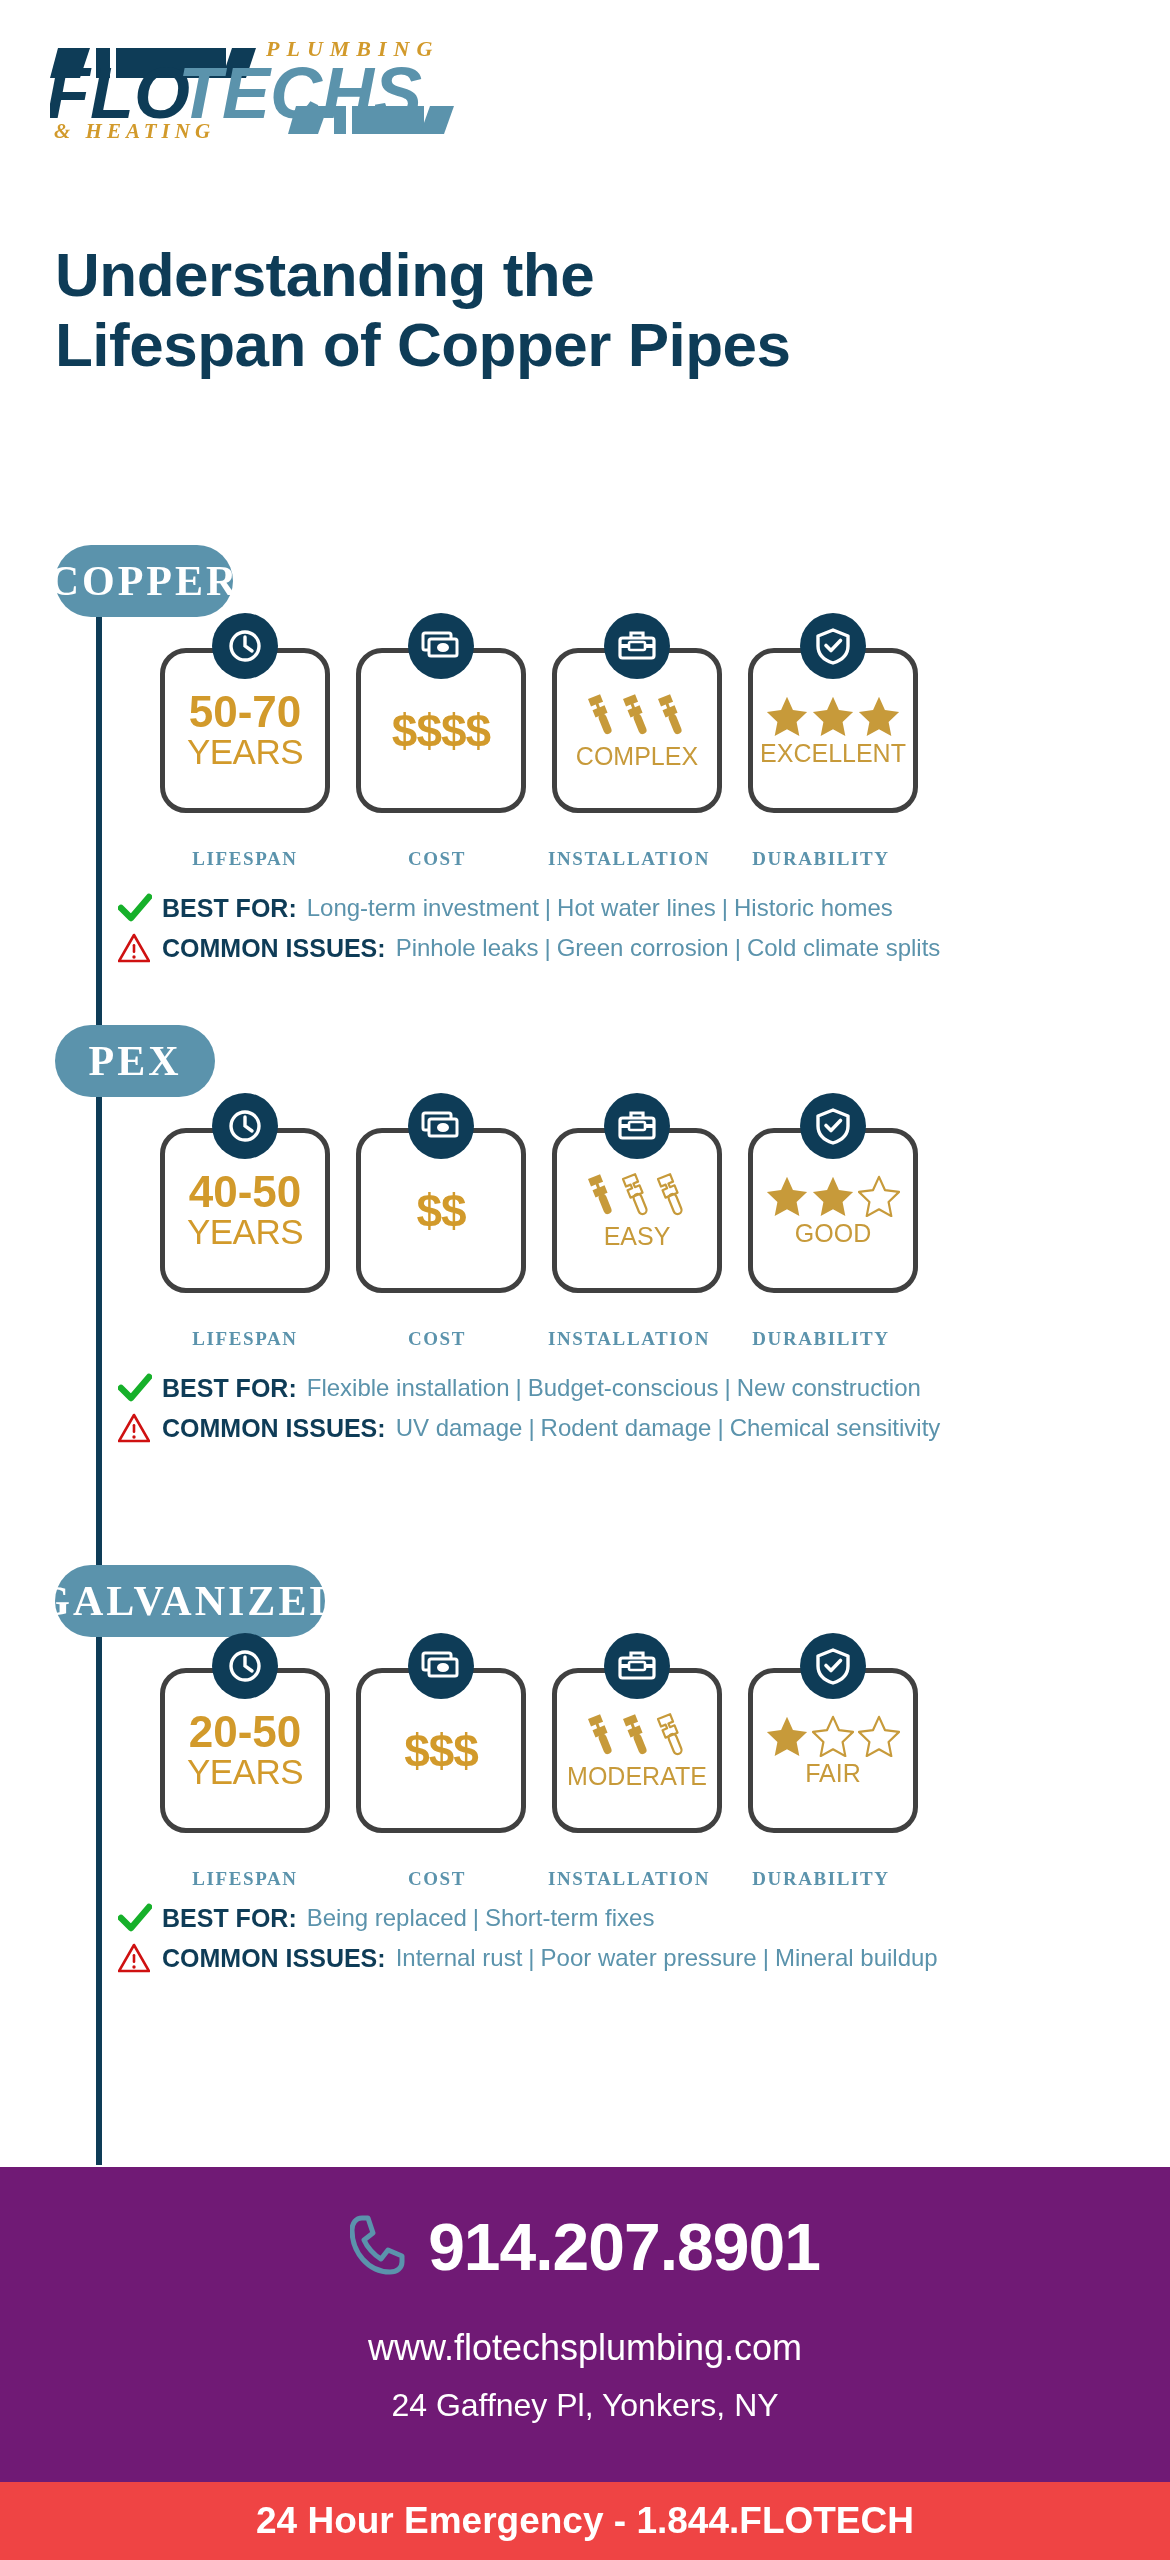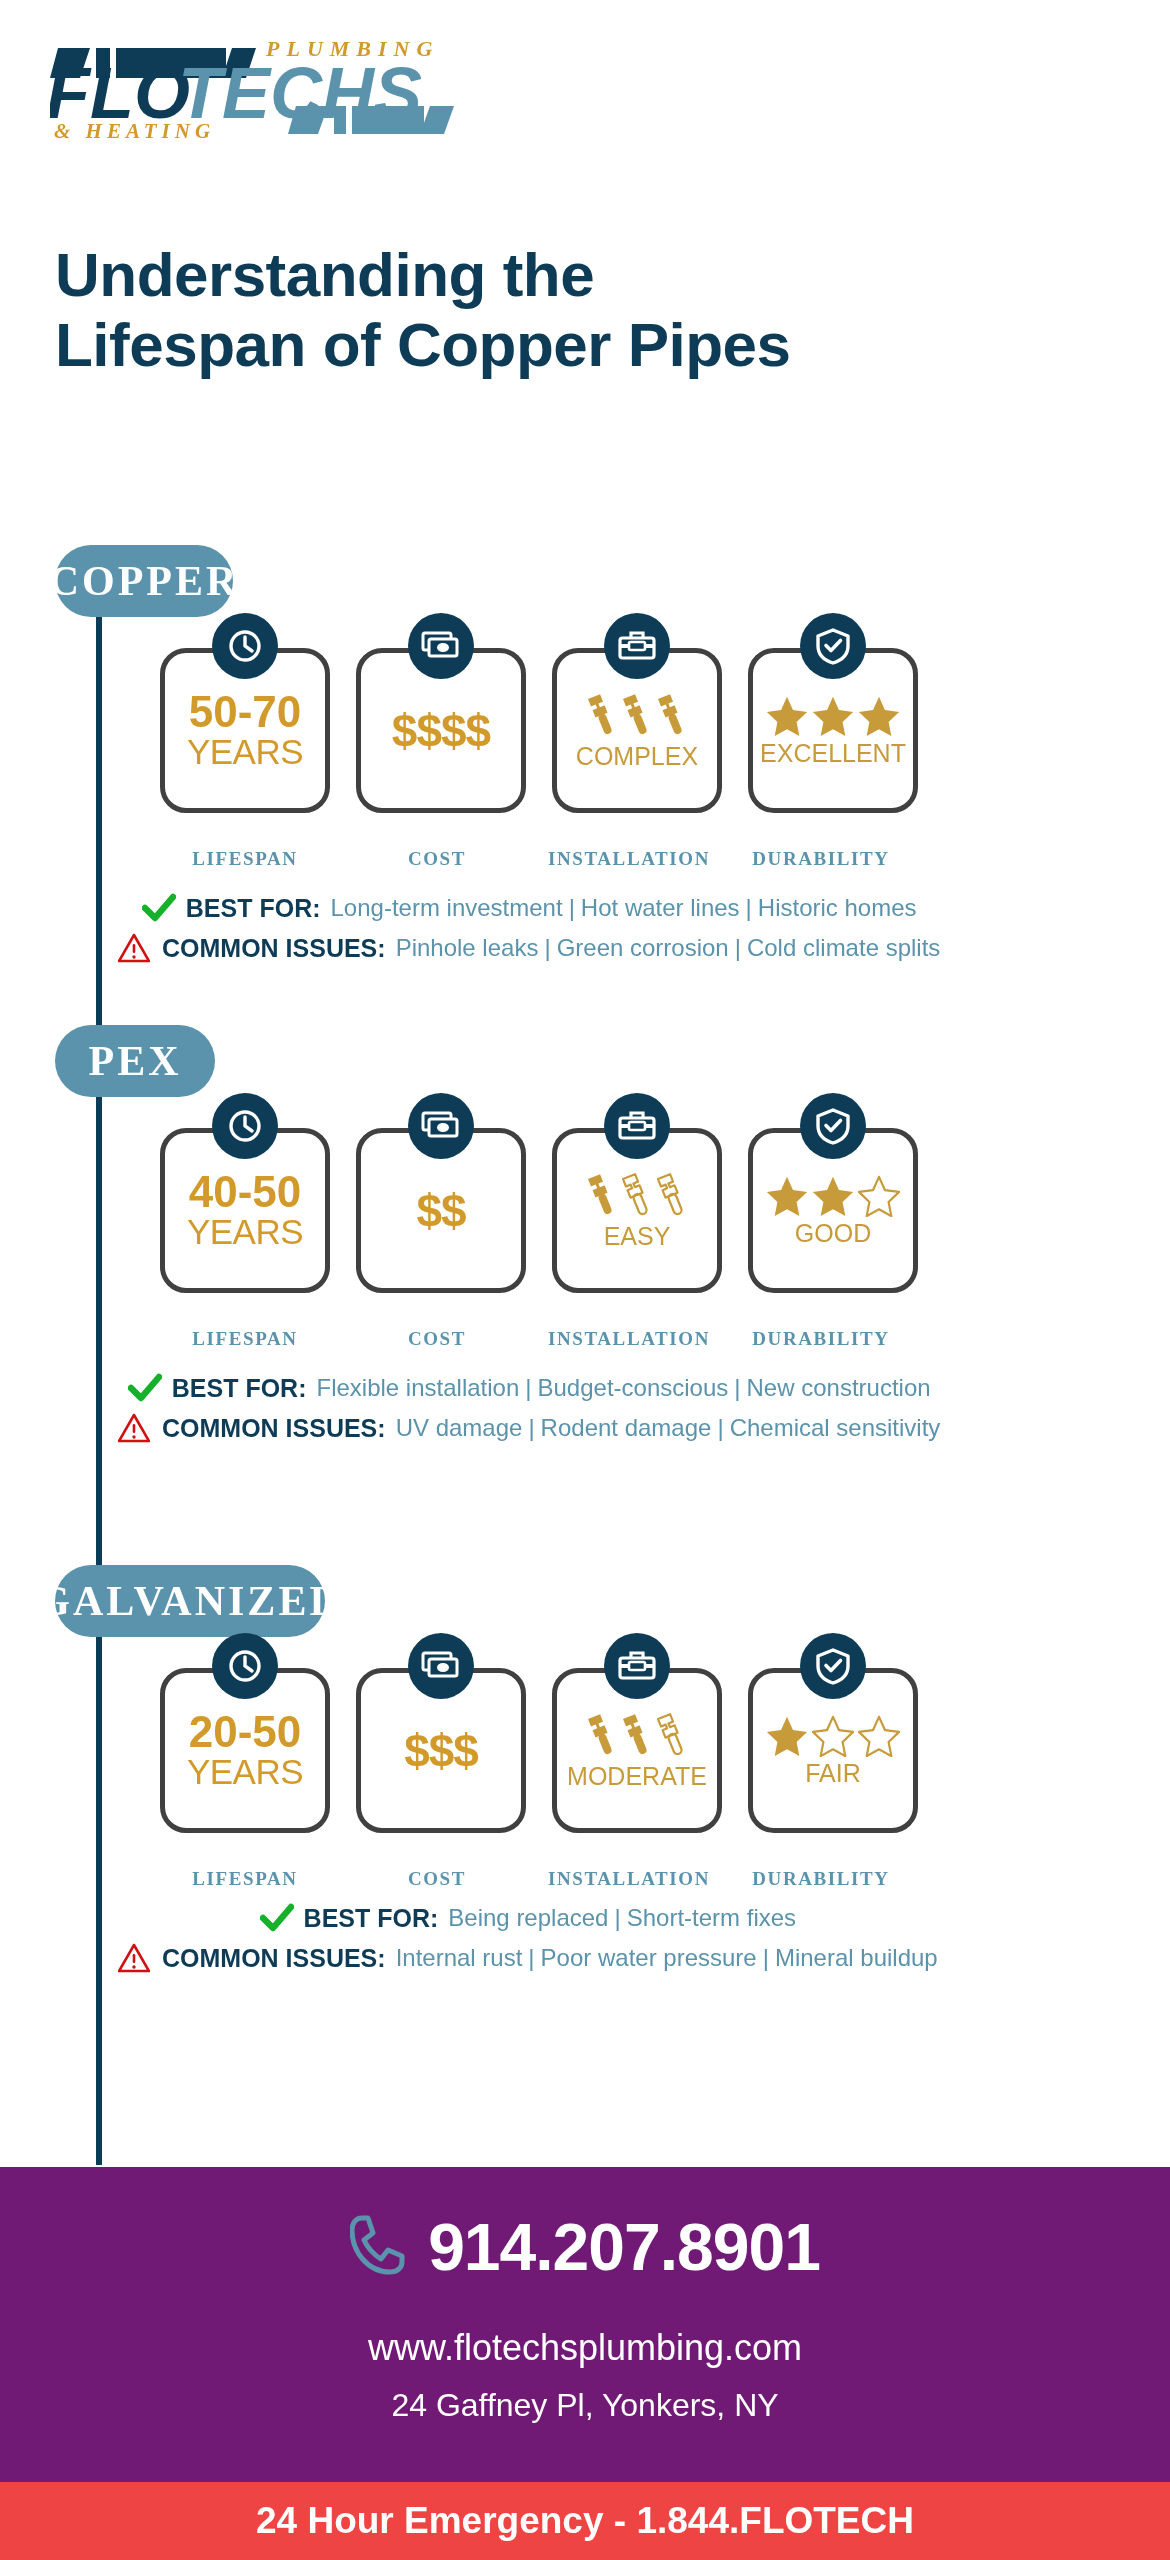--- a/index.html
+++ b/index.html
@@ -64,21 +64,21 @@
   
   .captions{position:absolute;display:flex;gap:22px;}
   .caption{
     width:170px;text-align:center;
     color:#5b93ac;font-family:"Liberation Serif", serif;
     font-weight:bold;font-size:19px;letter-spacing:1.6px;
   }
 
   
   .facts{position:absolute;}
-  .fact{display:flex;align-items:center;margin-bottom:10px;justify-content:center;}
+  .fact{display:flex;align-items:center;margin-bottom:10px;}
   .fact .ico{width:44px;flex:0 0 44px;display:flex;align-items:center;justify-content:flex-start;}
   .fact .lbl{color:#0e3c57;font-weight:bold;font-size:25px;white-space:nowrap;}
   .fact .vals{color:#5b93ac;font-size:24px;margin-left:10px;white-space:nowrap;}
   .fact .vals .sep{color:#5b93ac;margin:0 6px;}
 
   
   .footer{
     position:absolute;left:0;top:2167px;width:1170px;height:315px;
     background:#701a75;
     display:flex;flex-direction:column;align-items:center;

